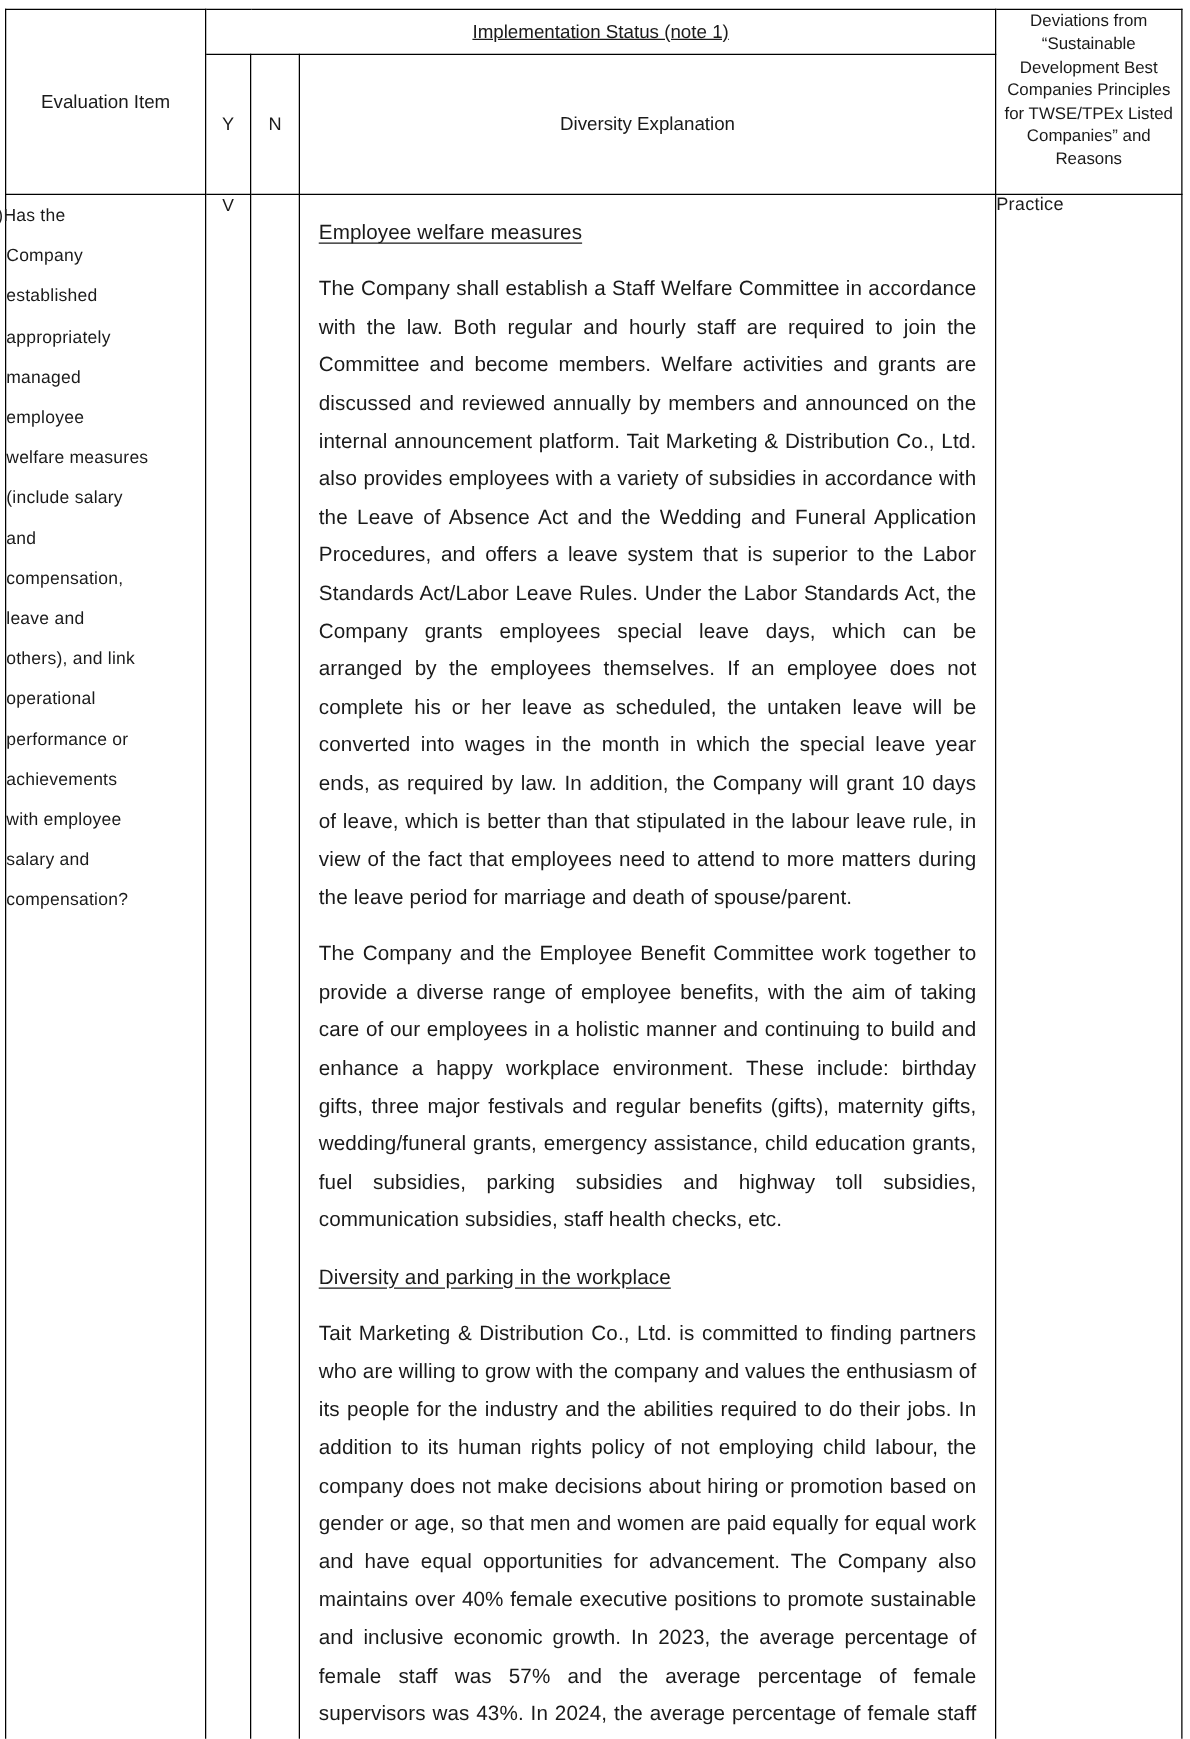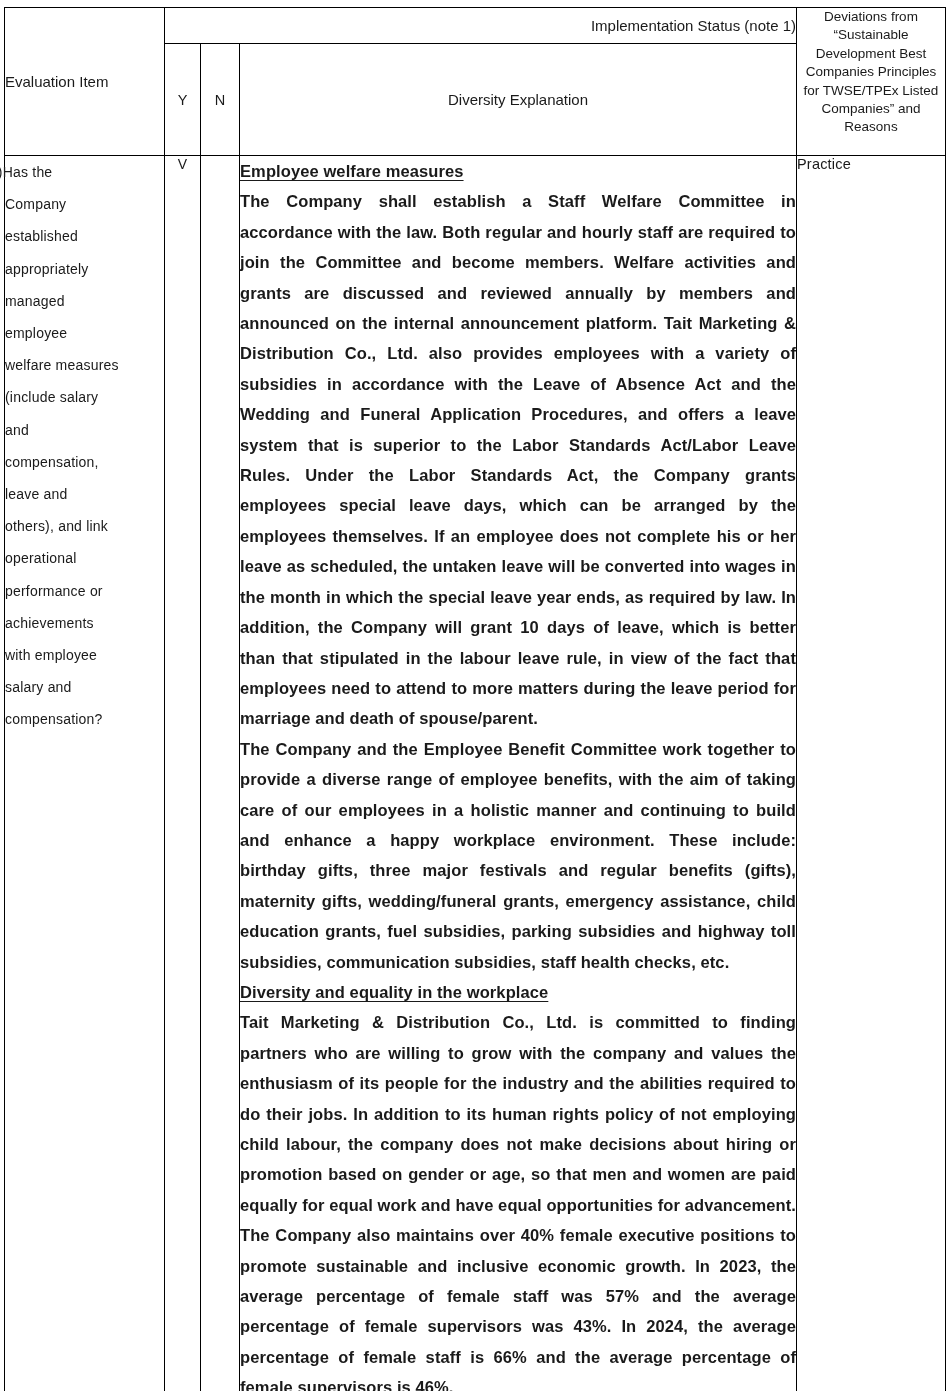--- a/index.html
+++ b/index.html
@@ -28,30 +28,31 @@
   .eval-table th, .eval-table td {
     border: 1.5px solid #000000;
     padding: 0;
     background: #ffffff;
     box-sizing: border-box;
     font-weight: normal;
   }
   
   .th-eval {
     vertical-align: middle;
-    text-align: left;
+    text-align: center;
     font-weight: bold;
     font-size: 15px;
   }
   .th-impl {
     height: 36px;
     vertical-align: middle;
-    text-align: right;
+    text-align: center;
     font-weight: bold;
     font-size: 15px;
+    text-decoration: underline;
   }
   .sub-header-row th { height: 112px; }
   .th-y, .th-n {
     vertical-align: middle;
     text-align: center;
     font-weight: bold;
     font-size: 14.5px;
   }
   .th-abs {
     vertical-align: middle;
@@ -82,23 +83,22 @@
     padding-top: 10px;
     font-size: 14px;
   }
   .td-n { padding-top: 10px; }
   .td-abs {
     padding: 8px 8px 4px 12px;
     font-size: 16.5px;
     letter-spacing: 0.1px;
   }
   .td-abs .p, .td-abs .h {
-    margin: 0;
+    margin: 15px;
     line-height: 30.4px;
-    font-weight: bold;
   }
   .td-abs .p { text-align: justify; }
   .td-abs .h {
     text-align: left;
     text-decoration: underline;
     text-underline-offset: 3px;
   }
   .td-dev {
     padding: 10px 8px 0 11px;
     font-size: 14.5px;
@@ -154,21 +154,21 @@
         <td class="td-y">
           <span>V</span>
         </td>
         <td class="td-n">
           <span></span>
         </td>
         <td class="td-abs">
           <div class="h">Employee welfare measures</div>
           <p class="p">The Company shall establish a Staff Welfare Committee in accordance with the law. Both regular and hourly staff are required to join the Committee and become members. Welfare activities and grants are discussed and reviewed annually by members and announced on the internal announcement platform. Tait Marketing &amp; Distribution Co., Ltd. also provides employees with a variety of subsidies in accordance with the Leave of Absence Act and the Wedding and Funeral Application Procedures, and offers a leave system that is superior to the Labor Standards Act/Labor Leave Rules. Under the Labor Standards Act, the Company grants employees special leave days, which can be arranged by the employees themselves. If an employee does not complete his or her leave as scheduled, the untaken leave will be converted into wages in the month in which the special leave year ends, as required by law. In addition, the Company will grant 10 days of leave, which is better than that stipulated in the labour leave rule, in view of the fact that employees need to attend to more matters during the leave period for marriage and death of spouse/parent.</p>
           <p class="p">The Company and the Employee Benefit Committee work together to provide a diverse range of employee benefits, with the aim of taking care of our employees in a holistic manner and continuing to build and enhance a happy workplace environment. These include: birthday gifts, three major festivals and regular benefits (gifts), maternity gifts, wedding/funeral grants, emergency assistance, child education grants, fuel subsidies, parking subsidies and highway toll subsidies, communication subsidies, staff health checks, etc.</p>
-          <div class="h">Diversity and equality in the workplace</div>
+          <div class="h">Diversity and parking in the workplace</div>
           <p class="p">Tait Marketing &amp; Distribution Co., Ltd. is committed to finding partners who are willing to grow with the company and values the enthusiasm of its people for the industry and the abilities required to do their jobs. In addition to its human rights policy of not employing child labour, the company does not make decisions about hiring or promotion based on gender or age, so that men and women are paid equally for equal work and have equal opportunities for advancement. The Company also maintains over 40% female executive positions to promote sustainable and inclusive economic growth. In 2023, the average percentage of female staff was 57% and the average percentage of female supervisors was 43%. In 2024, the average percentage of female staff is 66% and the average percentage of female supervisors is 46%.</p>
           <div class="h">Operating performance is reflected in staff compensation</div>
         </td>
         <td class="td-dev">
           <span>Practice</span>
         </td>
       </tr>
     </tbody>
   </table>
 </div>

